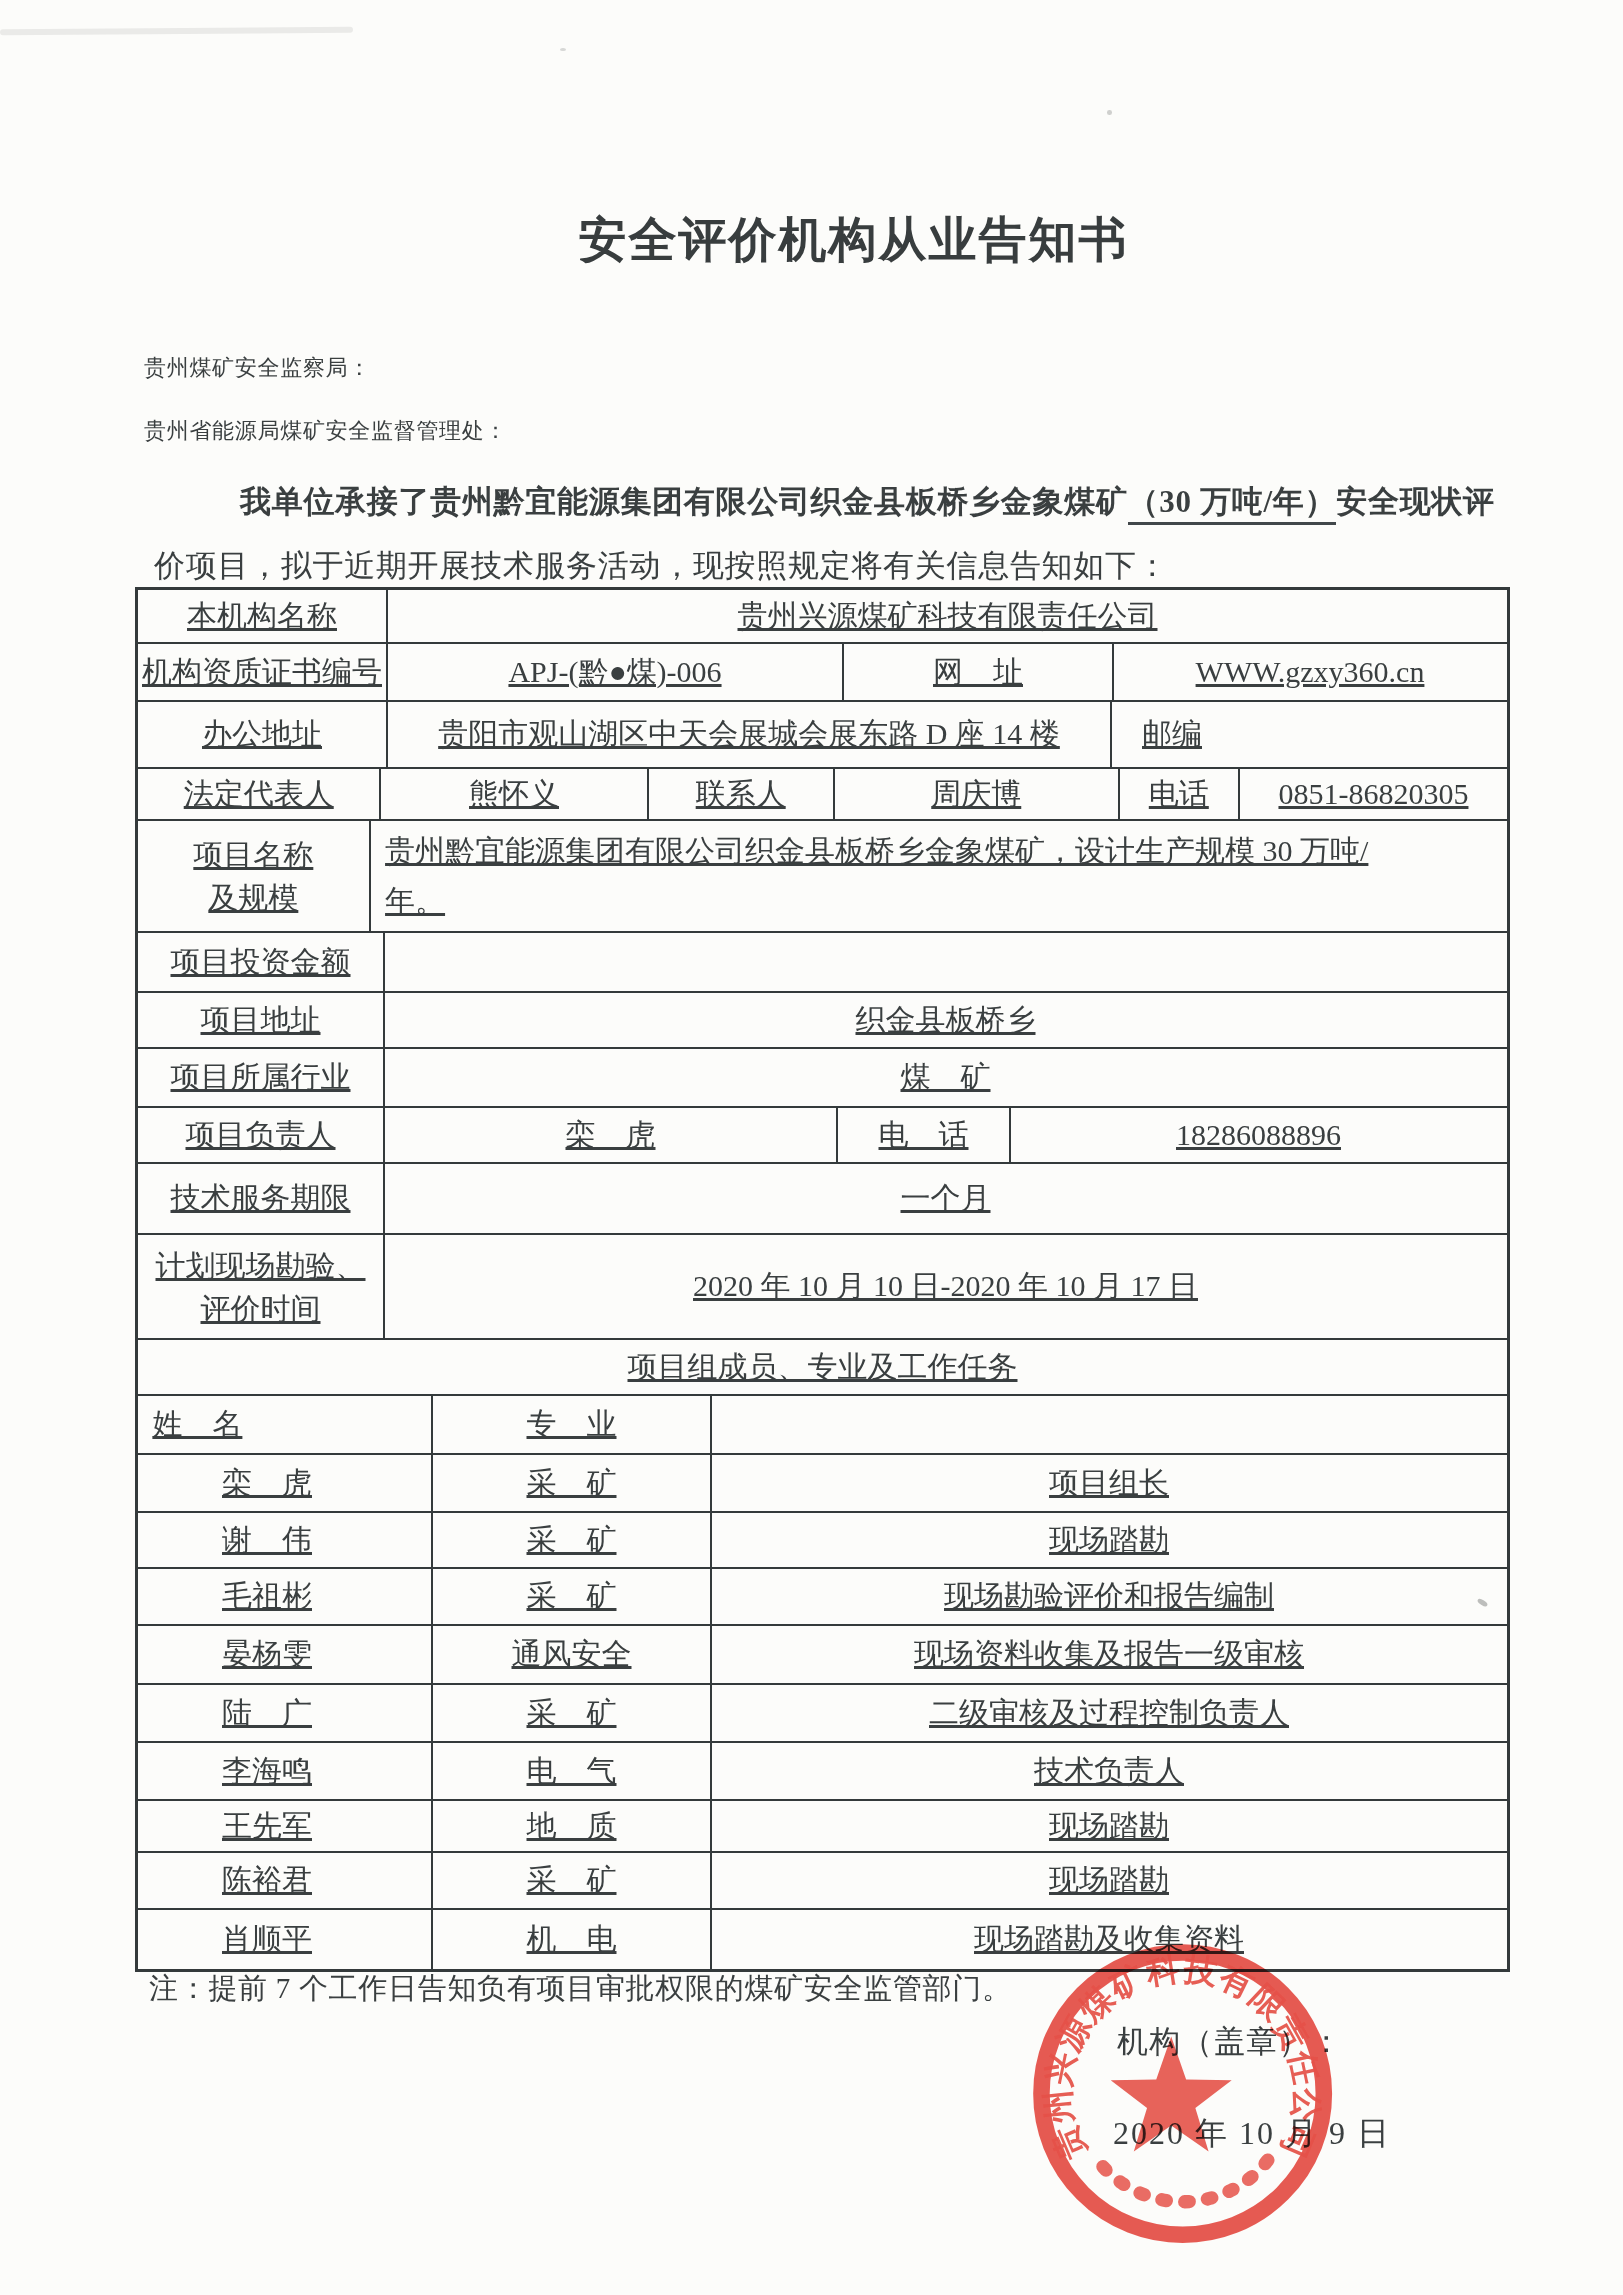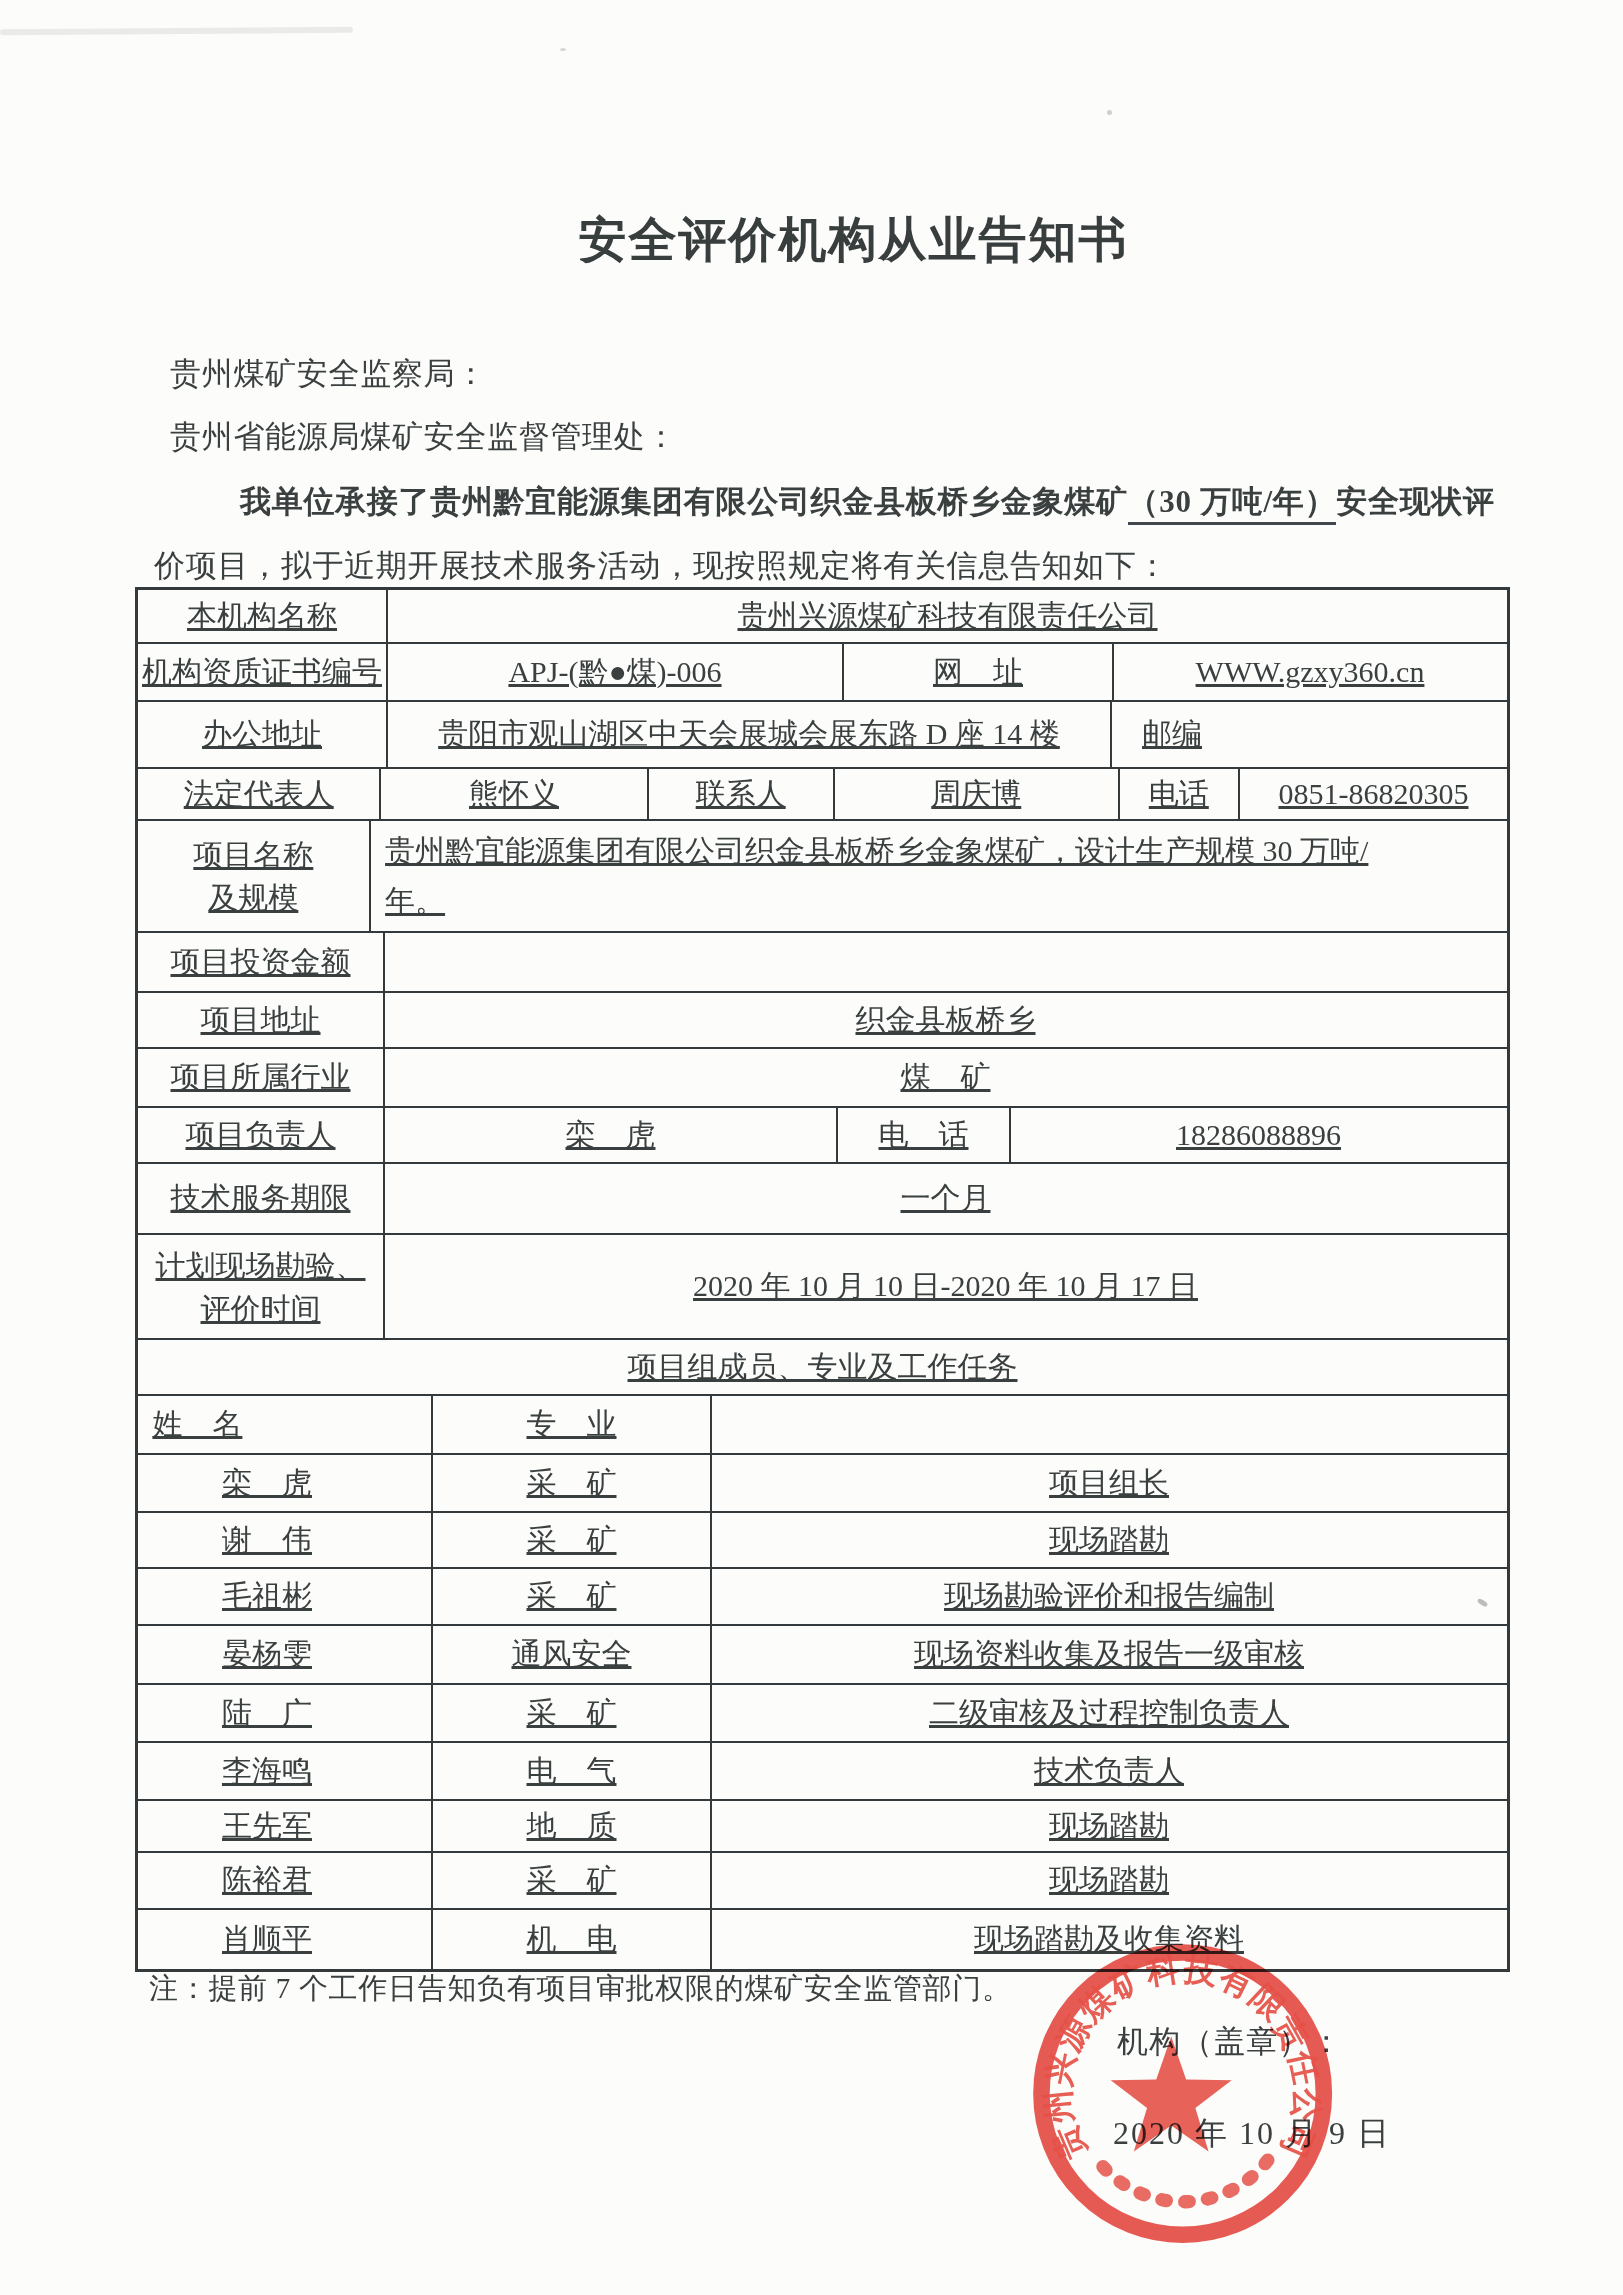--- a/index.html
+++ b/index.html
@@ -24,21 +24,21 @@
   .speck1{position:absolute;top:110px;left:1107px;width:4.6px;height:4.6px;background:#cfd0ce;border-radius:50%;}
   .speck2{position:absolute;top:1600px;left:1477px;width:10.5px;height:5.2px;background:#bdbebc;border-radius:50%;transform:rotate(32deg);}
   .speck3{position:absolute;top:48px;left:560px;width:5.9px;height:3.3px;background:#d7d8d6;border-radius:50%;}
 
   .title{
     position:absolute;top:208px;left:0;width:100%;
     text-align:center;transform:translateX(42px);
     font-family:"Liberation Sans","DejaVu Sans",sans-serif;
     font-weight:700;font-size:48px;letter-spacing:2px;color:#383d3e;
   }
-  .addr{position:absolute;left:170px;font-size:31px;letter-spacing:0.7px;}
+  .addr{position:absolute;left:144px;font-size:22px;letter-spacing:0.7px;}
   .addr1{top:353px;}
   .addr2{top:416px;}
   .para-line{position:absolute;font-size:31px;letter-spacing:0.7px;white-space:nowrap;}
   .pl1{top:481px;left:240px;font-weight:bold;}
   .pl2{top:545px;left:154px;}
   .uline{border-bottom:3.9px solid #41474a;padding-bottom:3.3px;}
 
   
   .tbl{
     position:absolute;top:587px;left:135px;width:1375px;

